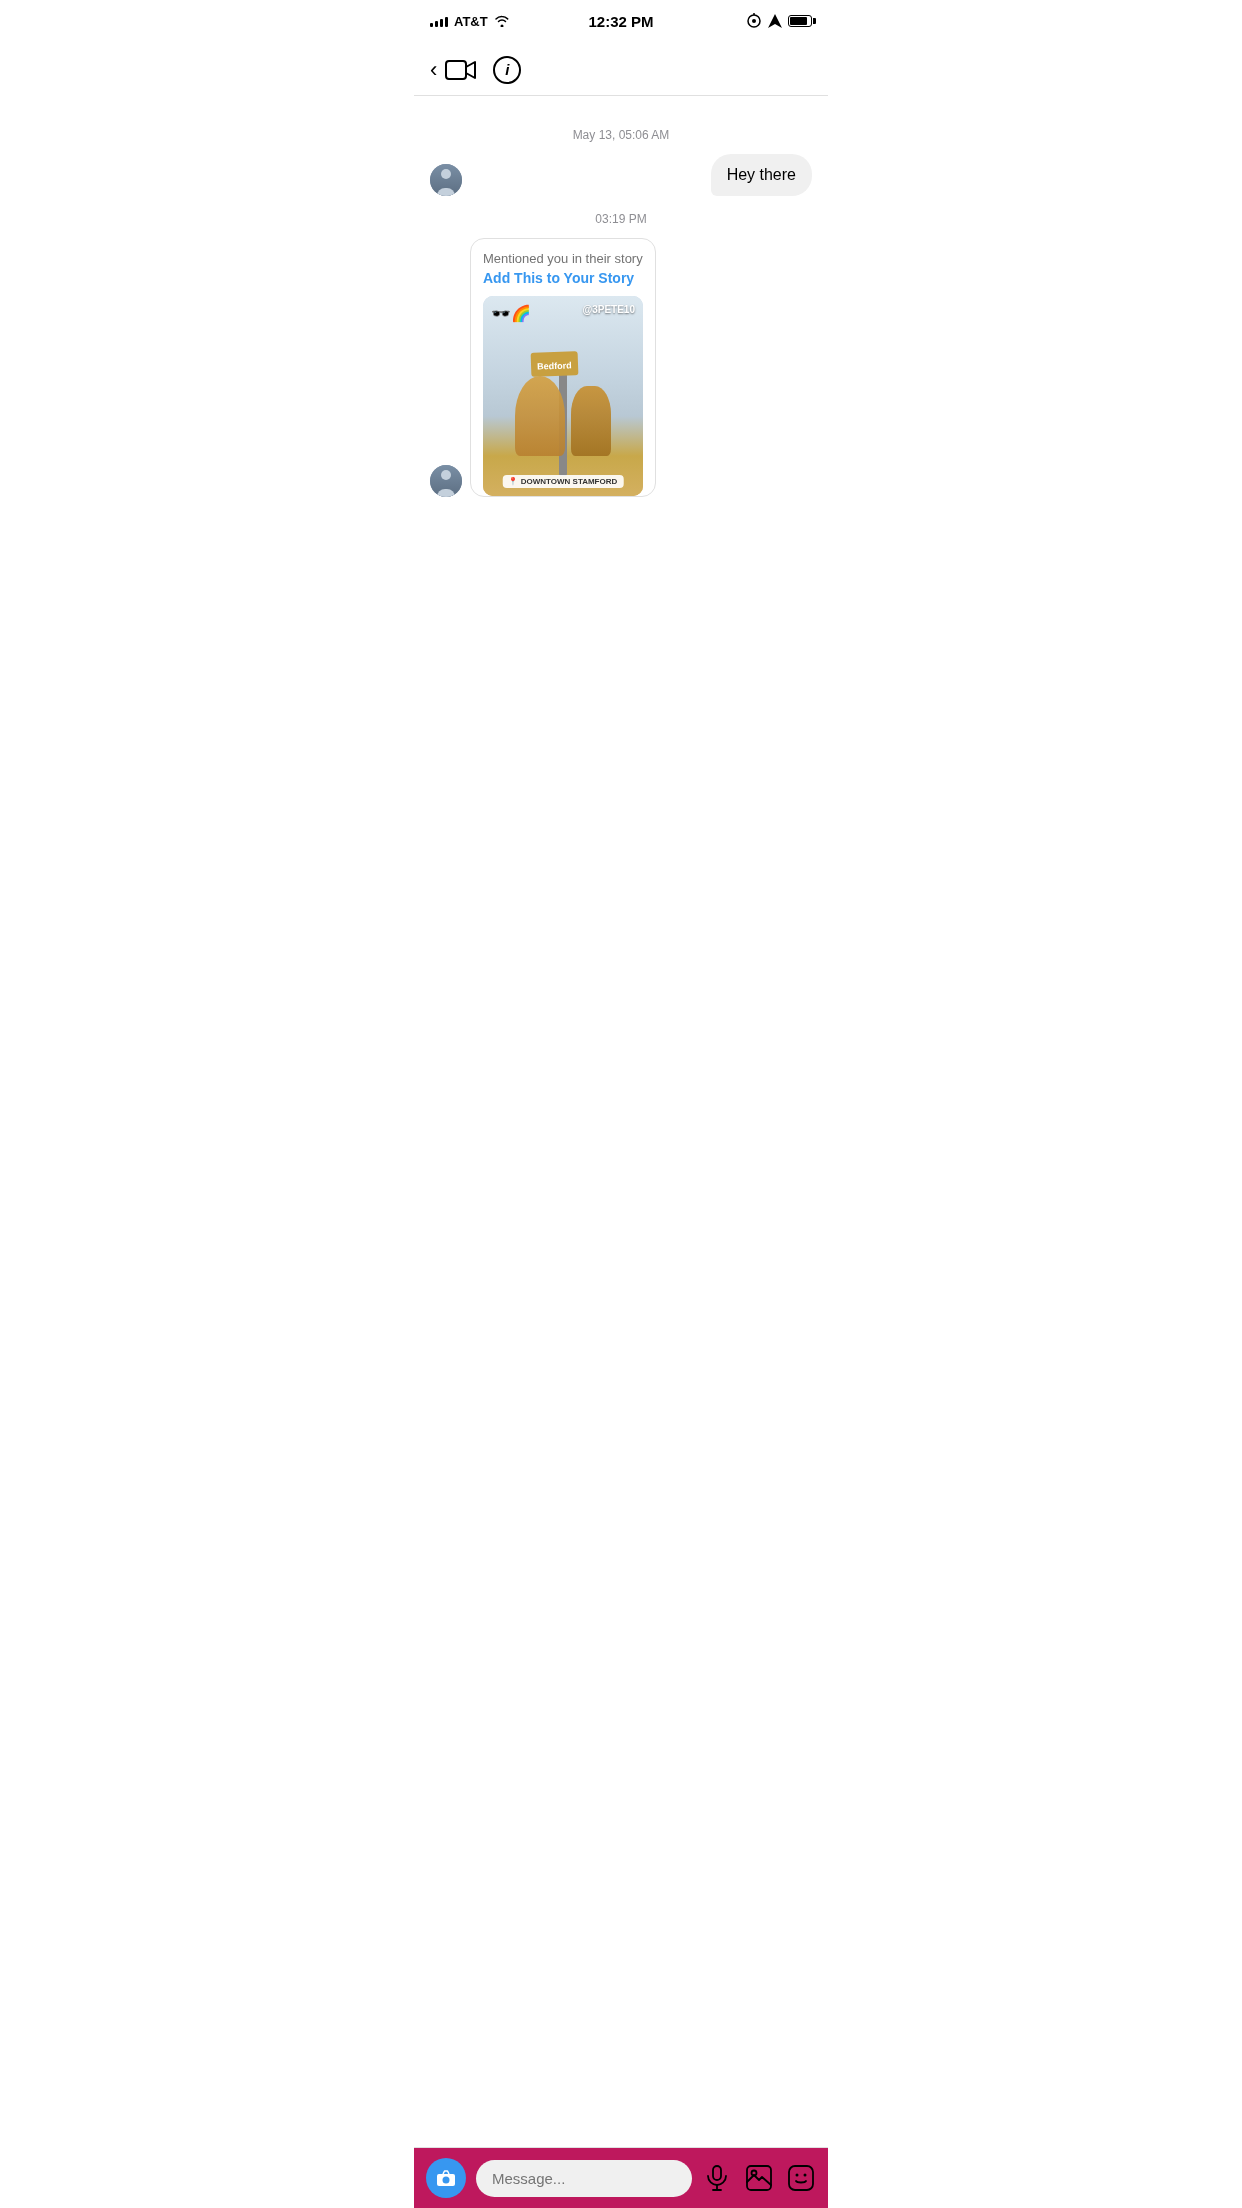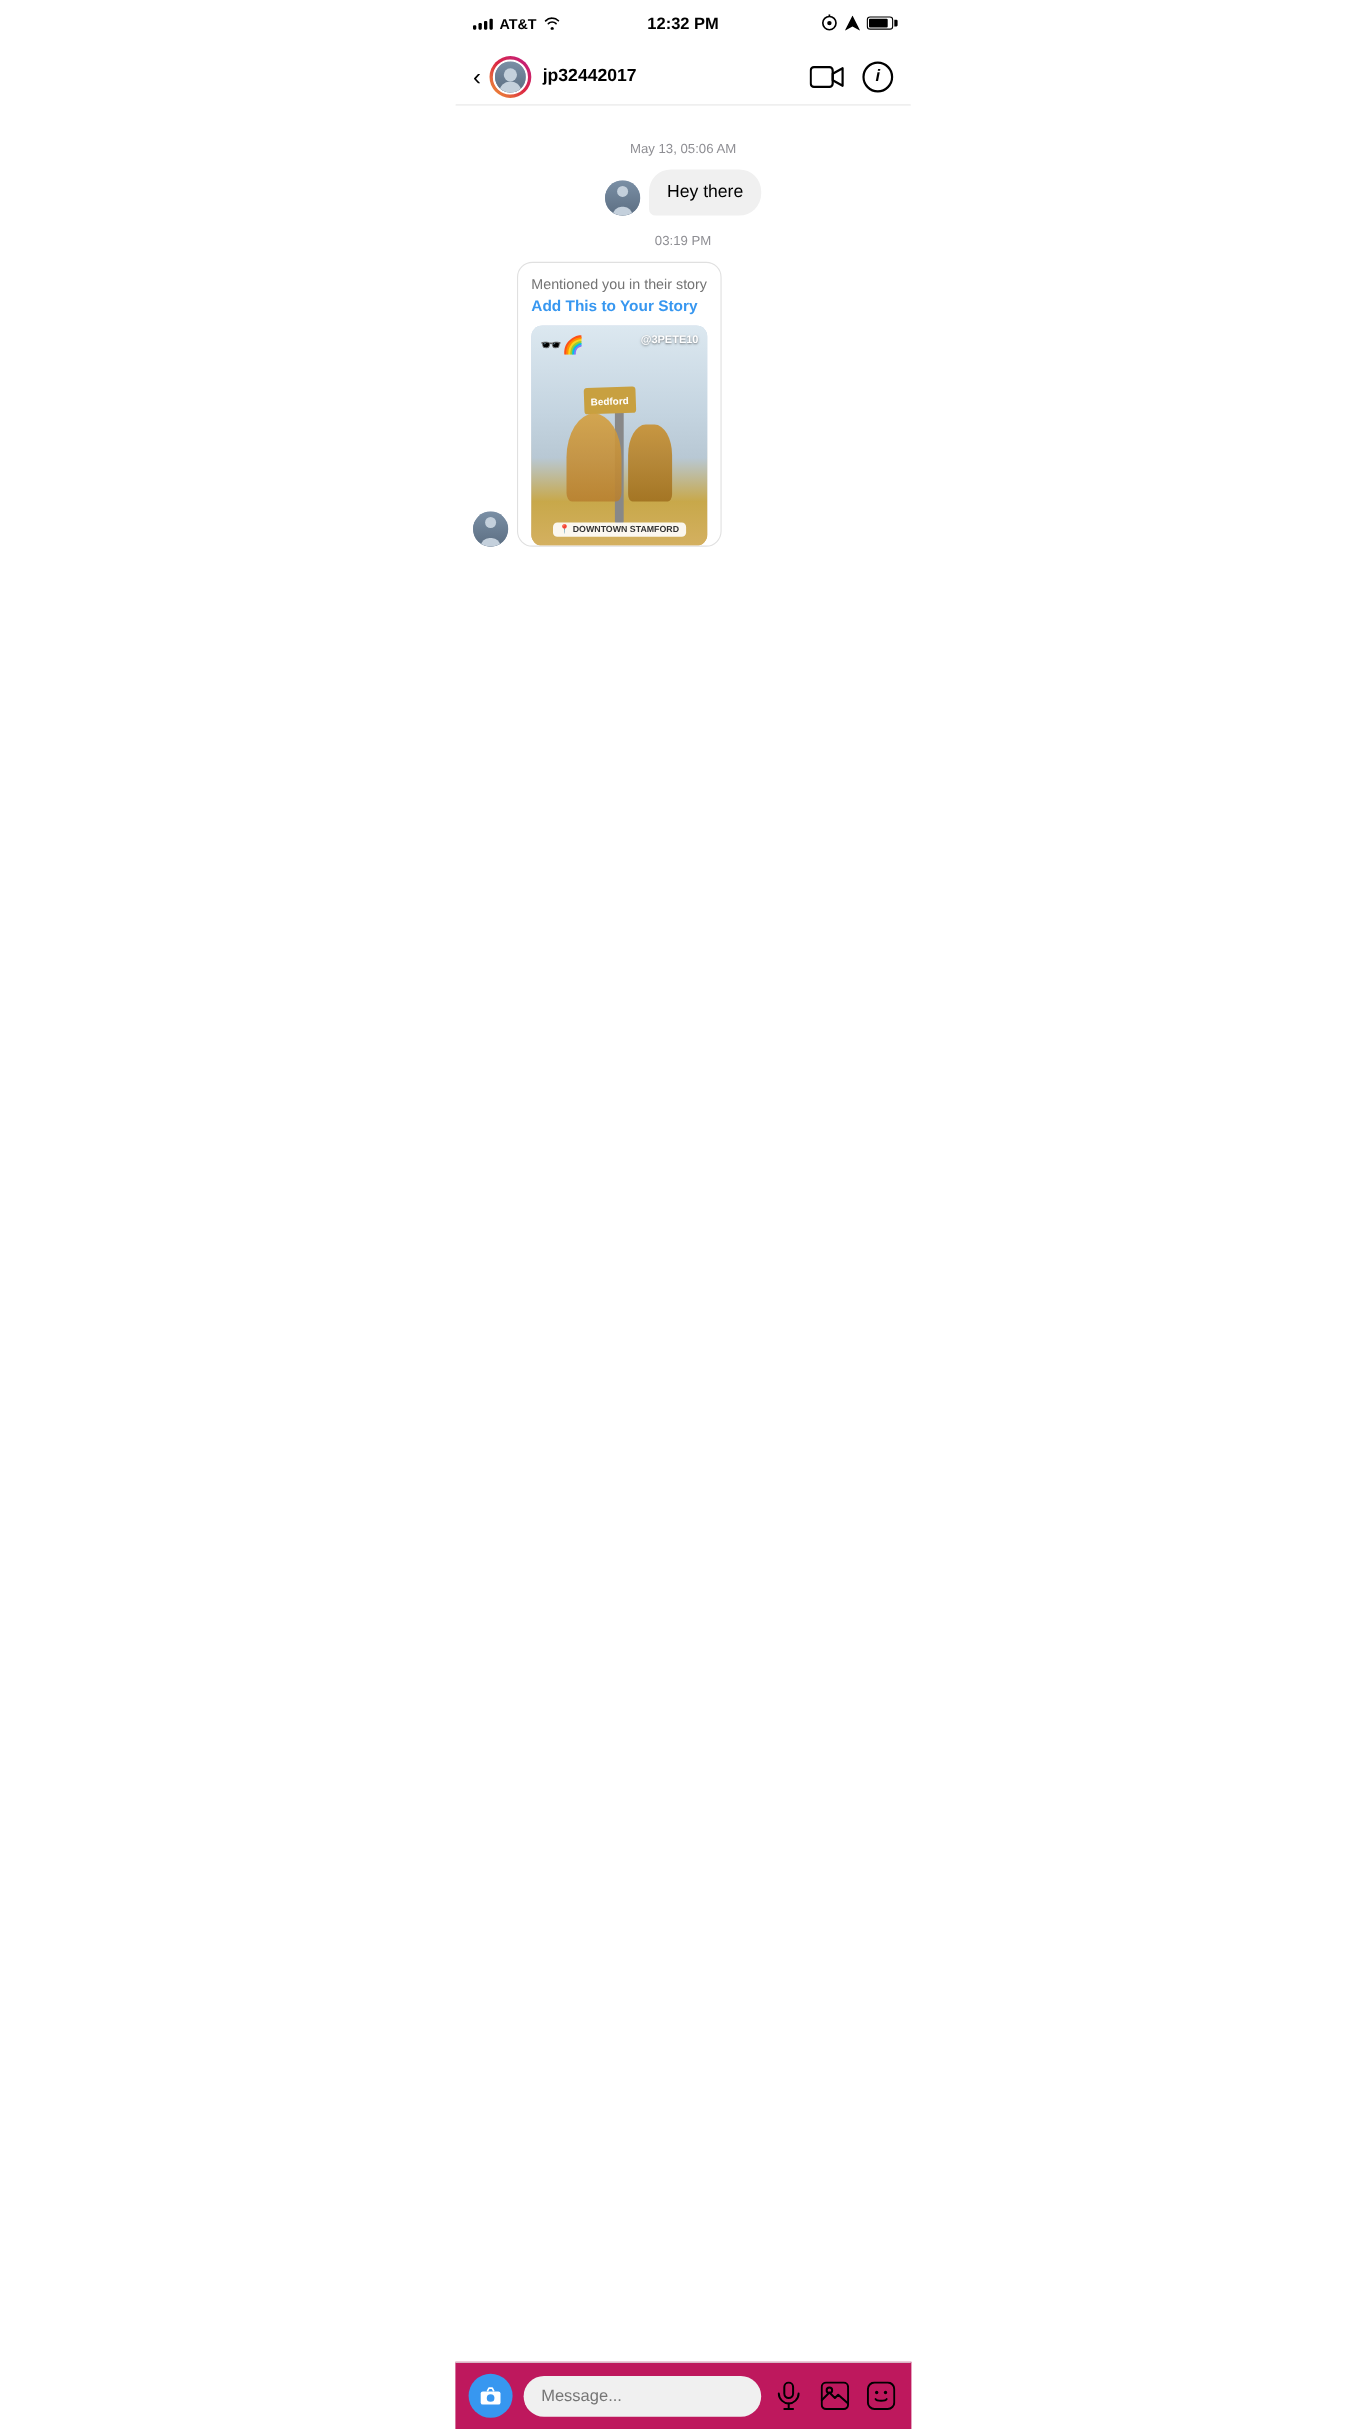--- a/index.html
+++ b/index.html
@@ -230,21 +230,21 @@
     }
 
     .message-row {
       display: flex;
       align-items: flex-end;
       gap: 8px;
       margin-bottom: 4px;
     }
 
     .message-row.received {
-      justify-content: center;
+      justify-content: space-between;
     }
 
     .message-avatar {
       width: 32px;
       height: 32px;
       border-radius: 50%;
       background: #8a9bb0;
       overflow: hidden;
       flex-shrink: 0;
       display: flex;
@@ -538,28 +538,20 @@
       <div class="battery-icon">
         <div class="battery-fill"></div>
       </div>
     </div>
   </div>
 
   <div class="nav-bar">
     <div class="back-btn">
       <span class="back-chevron">‹</span>
     </div>
-    <div class="nav-user-info">
-      <div class="nav-avatar">
-        <div class="nav-avatar-inner">
-          <div class="avatar-person"></div>
-        </div>
-      </div>
-      <span class="nav-username">jp32442017</span>
-    </div>
     <div class="nav-actions">
       <div class="nav-action-btn">
         <svg width="32" height="24" viewBox="0 0 32 24">
           <rect x="1" y="3" width="20" height="18" rx="3" stroke="#000" stroke-width="2" fill="none"></rect>
           <path d="M21 9l9-5v16l-9-5V9z" stroke="#000" stroke-width="2" fill="none" stroke-linejoin="round"></path>
         </svg>
       </div>
       <div class="nav-action-btn">
         <div class="info-icon">
           <span>i</span>

